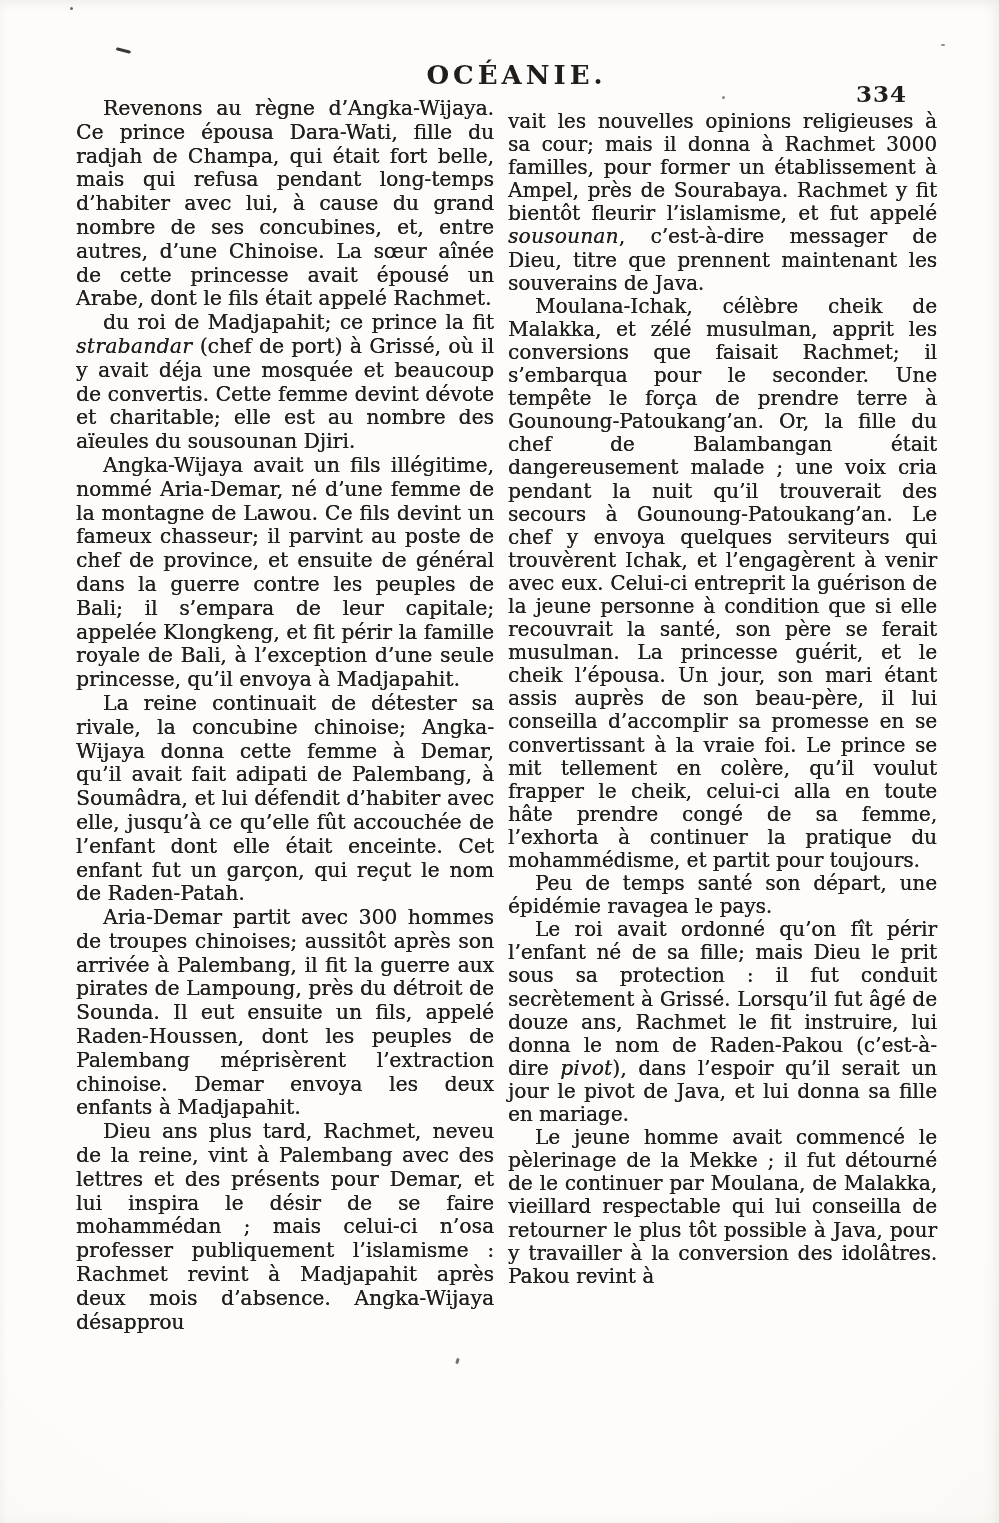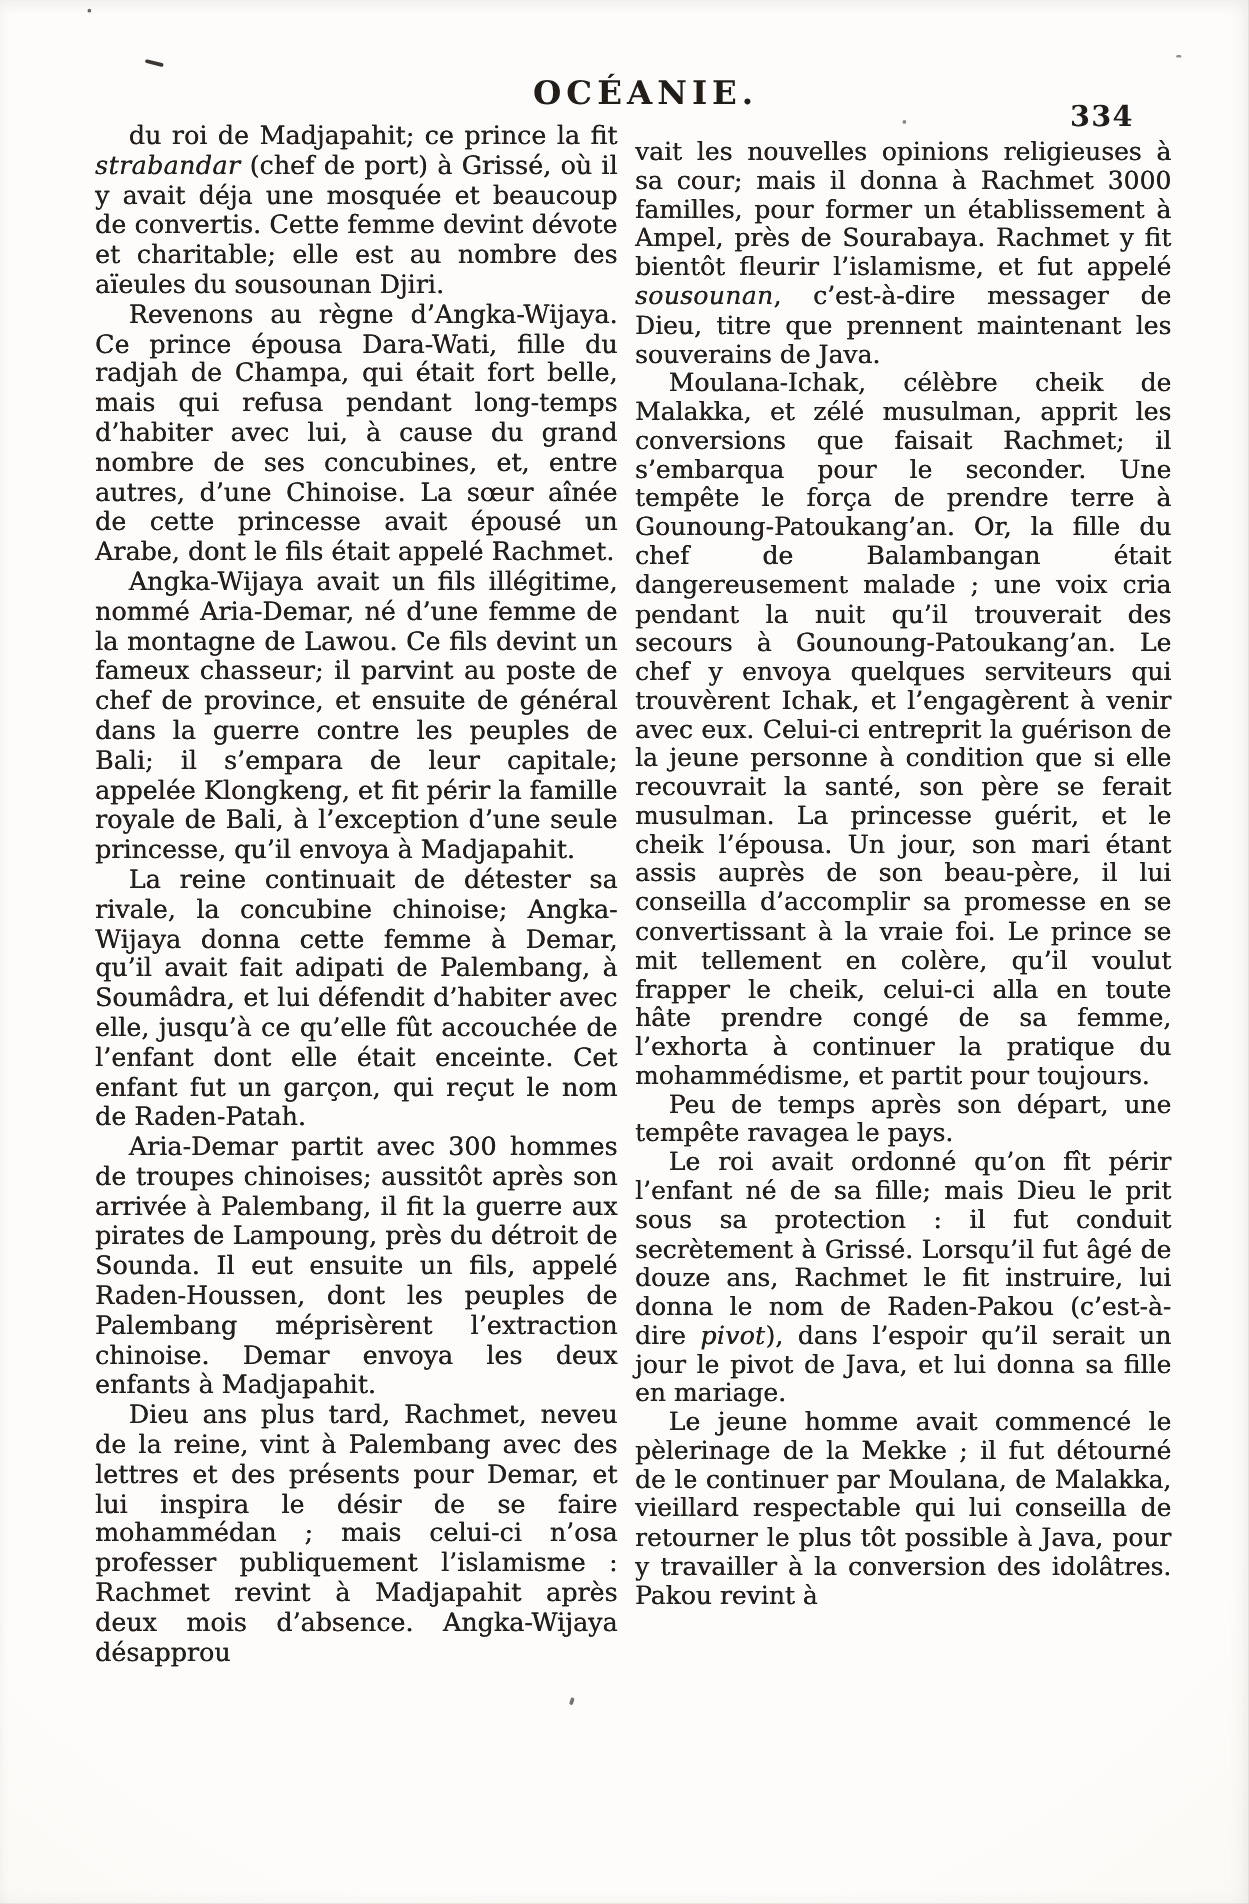--- a/index.html
+++ b/index.html
@@ -87,29 +87,29 @@
   <div class="artifact a-dot2"></div>
   <div class="artifact a-dot3"></div>
   <div class="artifact a-comma"></div>
 
   <div class="running-title">OCÉANIE.</div>
 
   <div class="page-number">334</div>
 
   <main class="columns">
     <section class="col col-left">
+        <p class="para indent"><span class="seg">Revenons au règne d’Angka-Wijaya. Ce prince épousa Dara-Wati, fille du radjah de Champa, qui était fort belle, mais qui refusa pendant long-temps d’habiter avec lui, à cause du grand nombre de ses concubines, et, entre autres, d’une Chinoise. La sœur aînée de cette princesse avait épousé un Arabe, dont le fils était appelé Rachmet.</span></p>
         <p class="para indent"><span class="seg">du roi de Madjapahit; ce prince la fit </span><span class="seg italic">strabandar</span><span class="seg"> (chef de port) à Grissé, où il y avait déja une mosquée et beaucoup de convertis. Cette femme devint dévote et charitable; elle est au nombre des aïeules du sousounan Djiri.</span></p>
-        <p class="para indent"><span class="seg">Revenons au règne d’Angka-Wijaya. Ce prince épousa Dara-Wati, fille du radjah de Champa, qui était fort belle, mais qui refusa pendant long-temps d’habiter avec lui, à cause du grand nombre de ses concubines, et, entre autres, d’une Chinoise. La sœur aînée de cette princesse avait épousé un Arabe, dont le fils était appelé Rachmet.</span></p>
         <p class="para indent"><span class="seg">Angka-Wijaya avait un fils illégitime, nommé Aria-Demar, né d’une femme de la montagne de Lawou. Ce fils devint un fameux chasseur; il parvint au poste de chef de province, et ensuite de général dans la guerre contre les peuples de Bali; il s’empara de leur capitale; appelée Klongkeng, et fit périr la famille royale de Bali, à l’exception d’une seule princesse, qu’il envoya à Madjapahit.</span></p>
         <p class="para indent"><span class="seg">La reine continuait de détester sa rivale, la concubine chinoise; Angka-Wijaya donna cette femme à Demar, qu’il avait fait adipati de Palembang, à Soumâdra, et lui défendit d’habiter avec elle, jusqu’à ce qu’elle fût accouchée de l’enfant dont elle était enceinte. Cet enfant fut un garçon, qui reçut le nom de Raden-Patah.</span></p>
         <p class="para indent"><span class="seg">Aria-Demar partit avec 300 hommes de troupes chinoises; aussitôt après son arrivée à Palembang, il fit la guerre aux pirates de Lampoung, près du détroit de Sounda. Il eut ensuite un fils, appelé Raden-Houssen, dont les peuples de Palembang méprisèrent l’extraction chinoise. Demar envoya les deux enfants à Madjapahit.</span></p>
         <p class="para indent"><span class="seg">Dieu ans plus tard, Rachmet, neveu de la reine, vint à Palembang avec des lettres et des présents pour Demar, et lui inspira le désir de se faire mohammédan ; mais celui-ci n’osa professer publiquement l’islamisme : Rachmet revint à Madjapahit après deux mois d’absence. Angka-Wijaya désapprou</span></p>
       </section>
     <section class="col col-right">
         <p class="para"><span class="seg">vait les nouvelles opinions religieuses à sa cour; mais il donna à Rachmet 3000 familles, pour former un établissement à Ampel, près de Sourabaya. Rachmet y fit bientôt fleurir l’islamisme, et fut appelé </span><span class="seg italic">sousounan</span><span class="seg">, c’est-à-dire messager de Dieu, titre que prennent maintenant les souverains de Java.</span></p>
         <p class="para indent"><span class="seg">Moulana-Ichak, célèbre cheik de Malakka, et zélé musulman, apprit les conversions que faisait Rachmet; il s’embarqua pour le seconder. Une tempête le força de prendre terre à Gounoung-Patoukang’an. Or, la fille du chef de Balambangan était dangereusement malade ; une voix cria pendant la nuit qu’il trouverait des secours à Gounoung-Patoukang’an. Le chef y envoya quelques serviteurs qui trouvèrent Ichak, et l’engagèrent à venir avec eux. Celui-ci entreprit la guérison de la jeune personne à condition que si elle recouvrait la santé, son père se ferait musulman. La princesse guérit, et le cheik l’épousa. Un jour, son mari étant assis auprès de son beau-père, il lui conseilla d’accomplir sa promesse en se convertissant à la vraie foi. Le prince se mit tellement en colère, qu’il voulut frapper le cheik, celui-ci alla en toute hâte prendre congé de sa femme, l’exhorta à continuer la pratique du mohammédisme, et partit pour toujours.</span></p>
-        <p class="para indent"><span class="seg">Peu de temps après son départ, une tempête ravagea le pays.</span></p>
+        <p class="para indent"><span class="seg">Peu de temps santé son départ, une épidémie ravagea le pays.</span></p>
         <p class="para indent"><span class="seg">Le roi avait ordonné qu’on fît périr l’enfant né de sa fille; mais Dieu le prit sous sa protection : il fut conduit secrètement à Grissé. Lorsqu’il fut âgé de douze ans, Rachmet le fit instruire, lui donna le nom de Raden-Pakou (c’est-à-dire </span><span class="seg italic">pivot</span><span class="seg">), dans l’espoir qu’il serait un jour le pivot de Java, et lui donna sa fille en mariage.</span></p>
         <p class="para indent"><span class="seg">Le jeune homme avait commencé le pèlerinage de la Mekke ; il fut détourné de le continuer par Moulana, de Malakka, vieillard respectable qui lui conseilla de retourner le plus tôt possible à Java, pour y travailler à la conversion des idolâtres. Pakou revint à</span></p>
       </section>
   </main>
 
 </div>
 
 </body></html>

